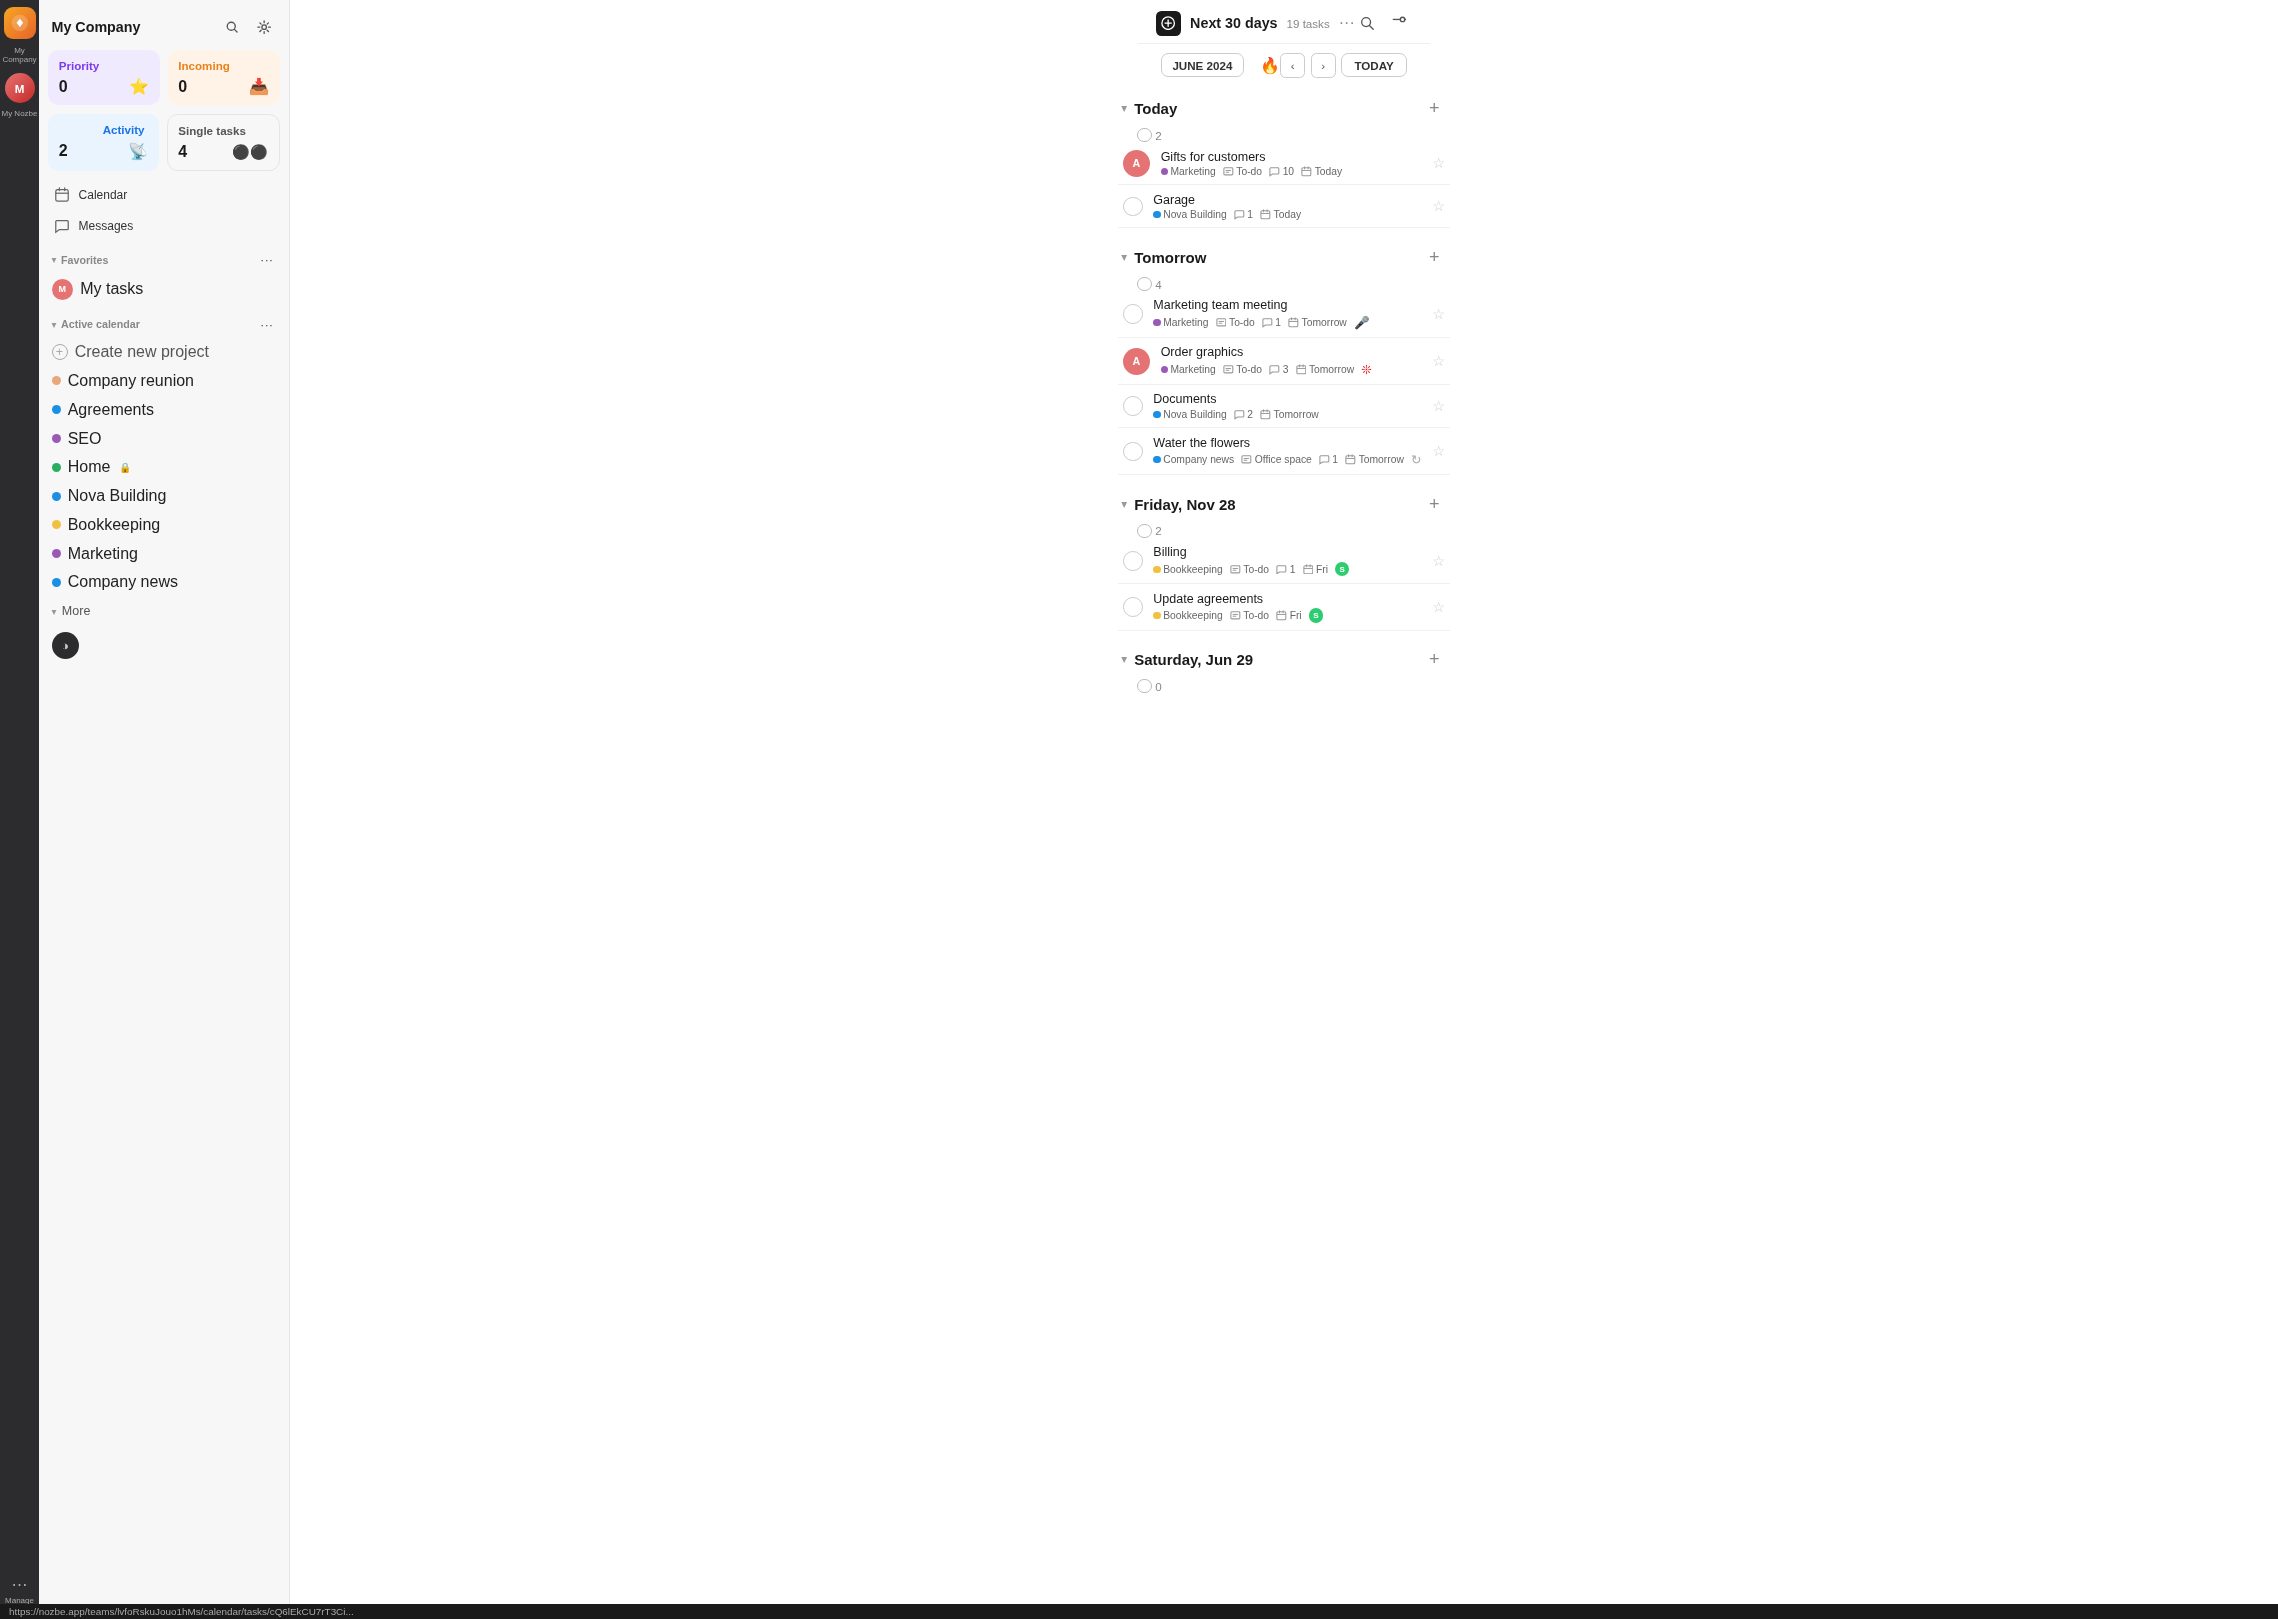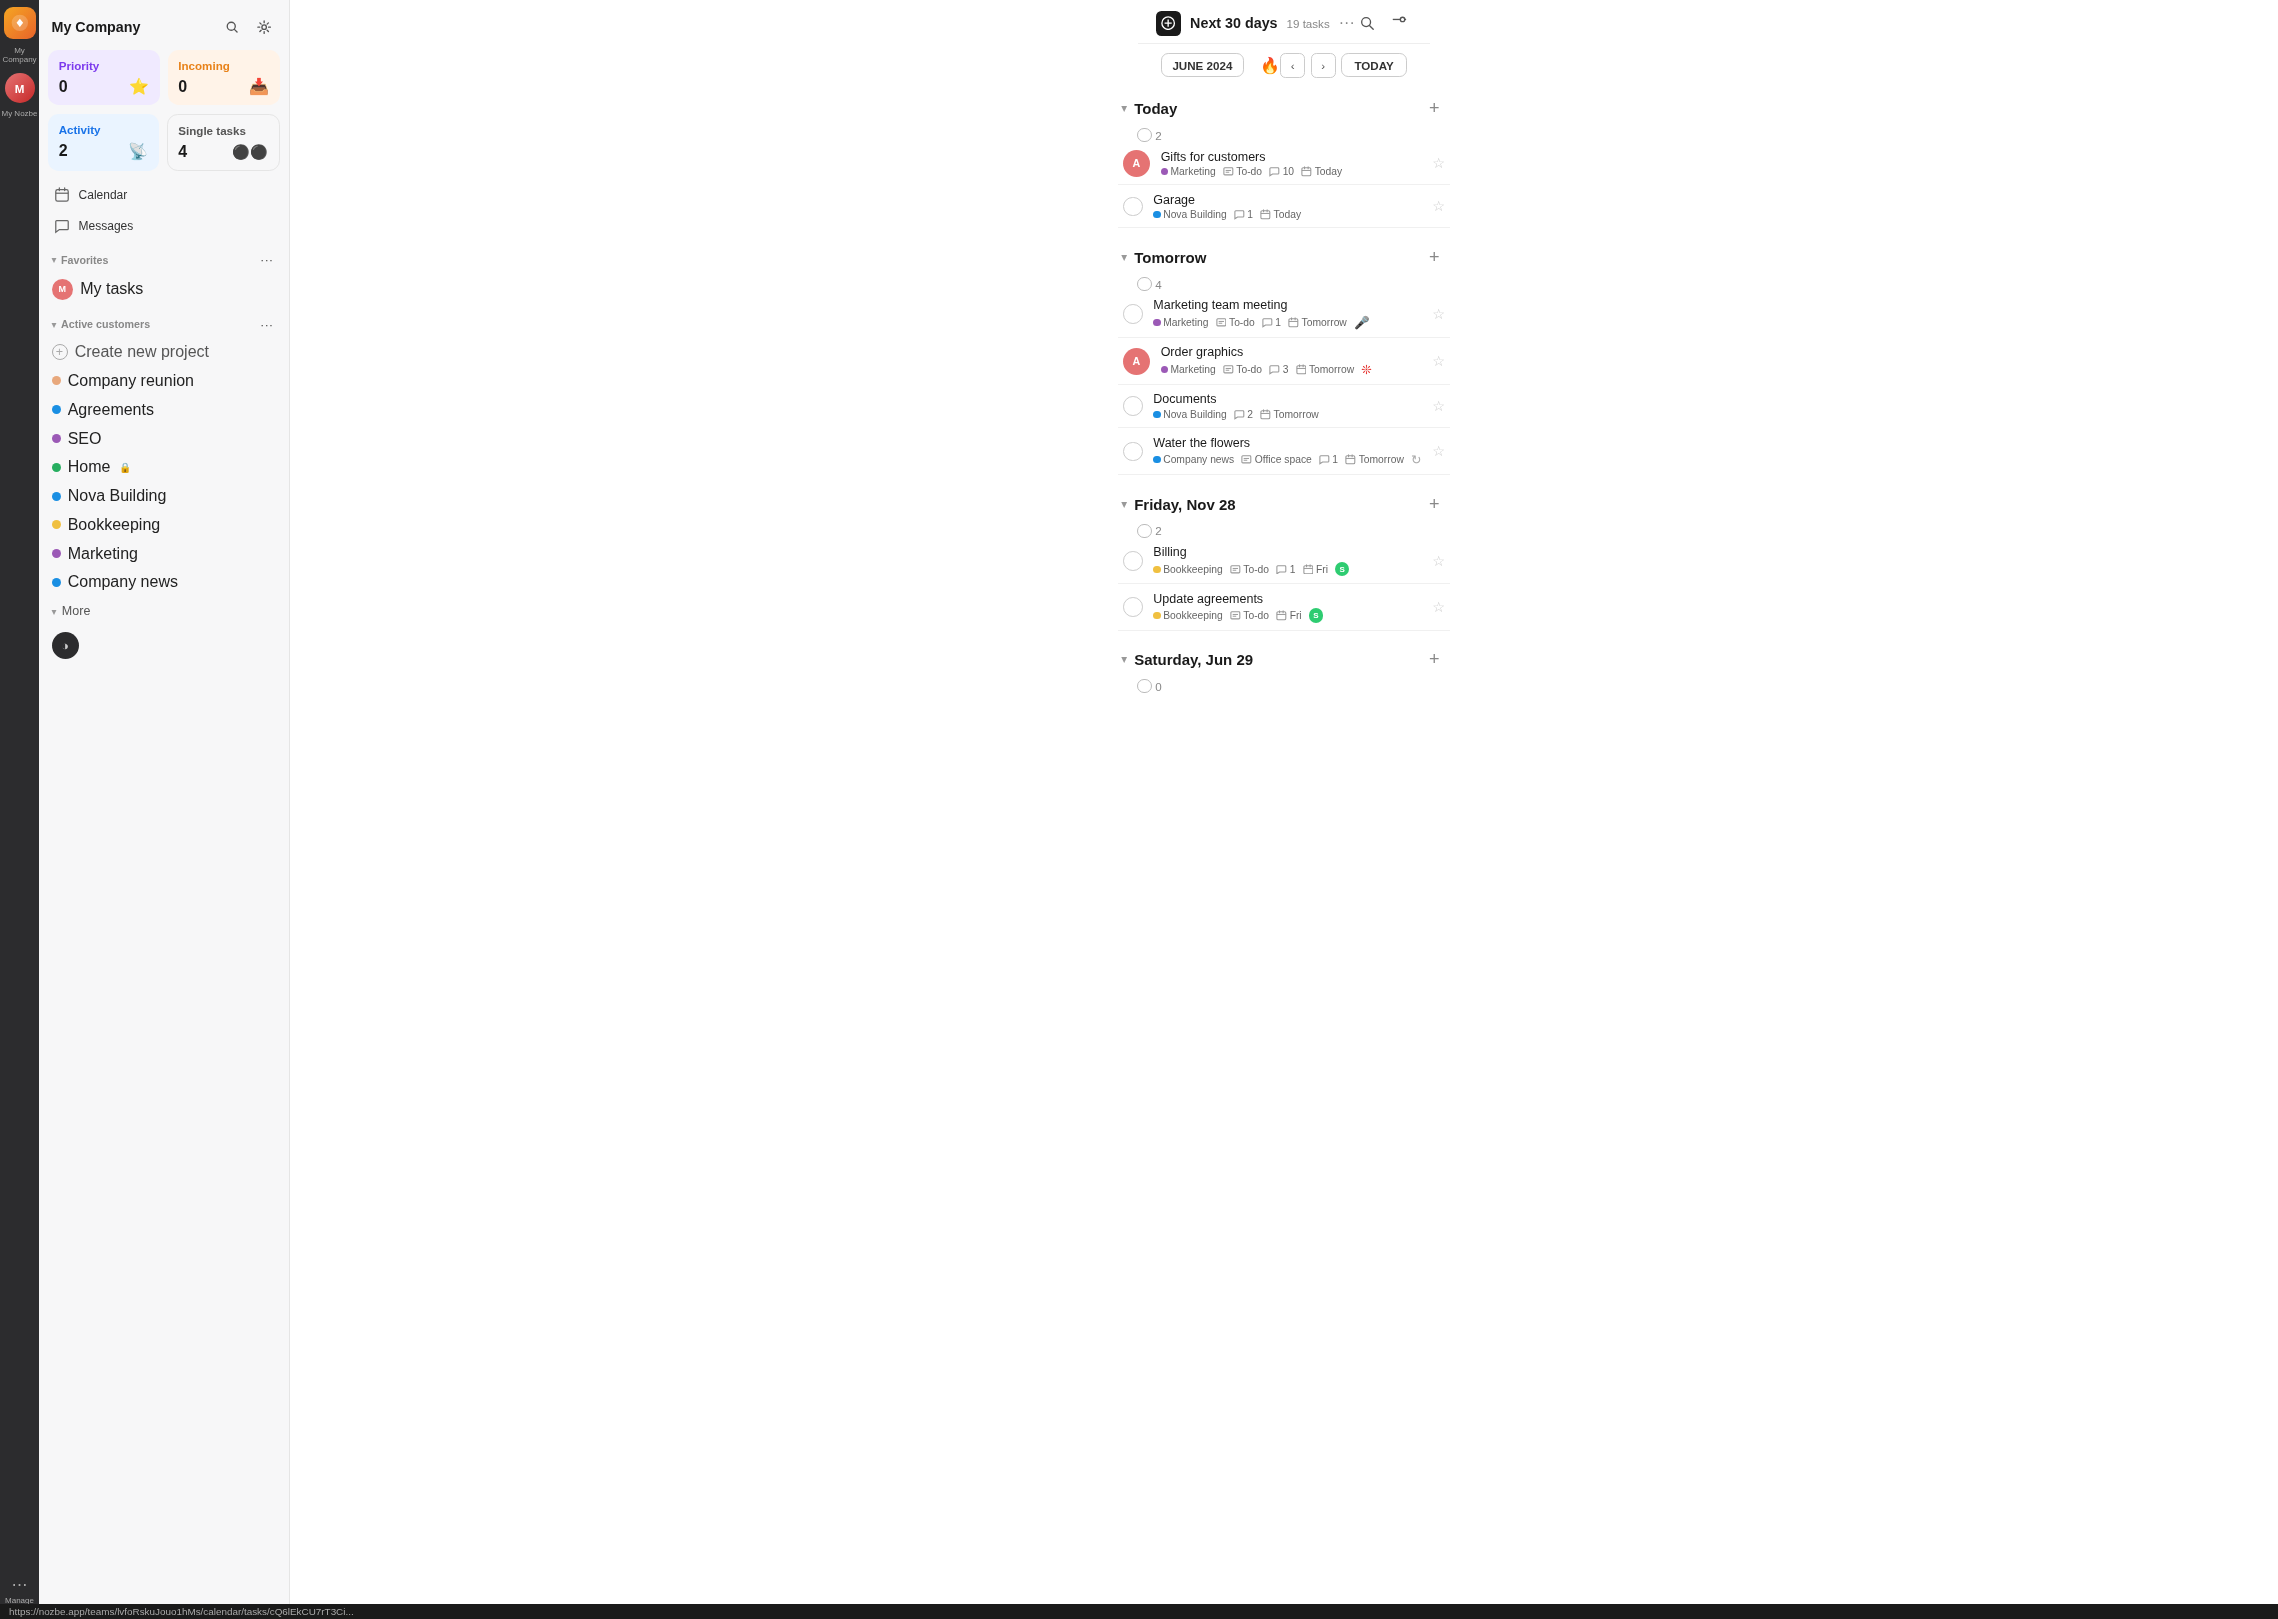--- a/index.html
+++ b/index.html
@@ -72,21 +72,21 @@
     .card-priority .card-label { color: #7c3aed; }
     .card-incoming .card-label { color: #e8821a; }
     .card-row { display: flex; align-items: center; justify-content: space-between; }
     .card-count { font-size: 16px; font-weight: 700; color: #1a1a1a; }
 
     .cards-row2 {
       display: flex; gap: 7.2px; padding: 0 9px 9px;
     }
     .card-activity { background: #eaf4ff; }
     .card-single { background: #f7f7f8; border: 0.9px solid #e5e5e5; }
-    .card-activity .card-label { color: #1a73e8; }
+    .card-activity .card-label { color: #1a73e8; margin-left: 44px; }
     .card-single .card-label { color: #555; }
 
     
     .sidebar-nav { padding: 0 5.4px; }
     .nav-item {
       display: flex; align-items: center; gap: 7.2px;
       padding: 6.3px 9px; border-radius: 7.2px; cursor: pointer;
       color: #333;
     }
     .nav-item-icon { width: 18px; height: 18px; display: flex; align-items: center; justify-content: center; color: #666; }
@@ -356,21 +356,21 @@
     <button class="icon-btn" style="width:19.7px;height:19.7px;">···</button>
   </div>
   <div class="project-item">
     <div style="width:21.5px;height:21.5px;border-radius:50%;background:#e57373;display:flex;align-items:center;justify-content:center;color:white;font-size:9px;font-weight:bold;flex-shrink:0;">M</div>
     <span class="project-name">My tasks</span>
   </div>
 
   <div class="section-header">
     <div style="display:flex;align-items:center;gap:4.5px;">
       <span style="color:#999;font-size:9.9px;cursor:pointer;">▾</span>
-      <span class="section-title">Active customers</span>
+      <span class="section-title">Active calendar</span>
     </div>
     <button class="icon-btn" style="width:19.7px;height:19.7px;">···</button>
   </div>
 
   <div class="create-project">
     <div class="create-icon">+</div>
     <span class="project-name">Create new project</span>
   </div>
 
   <div id="project-list">

